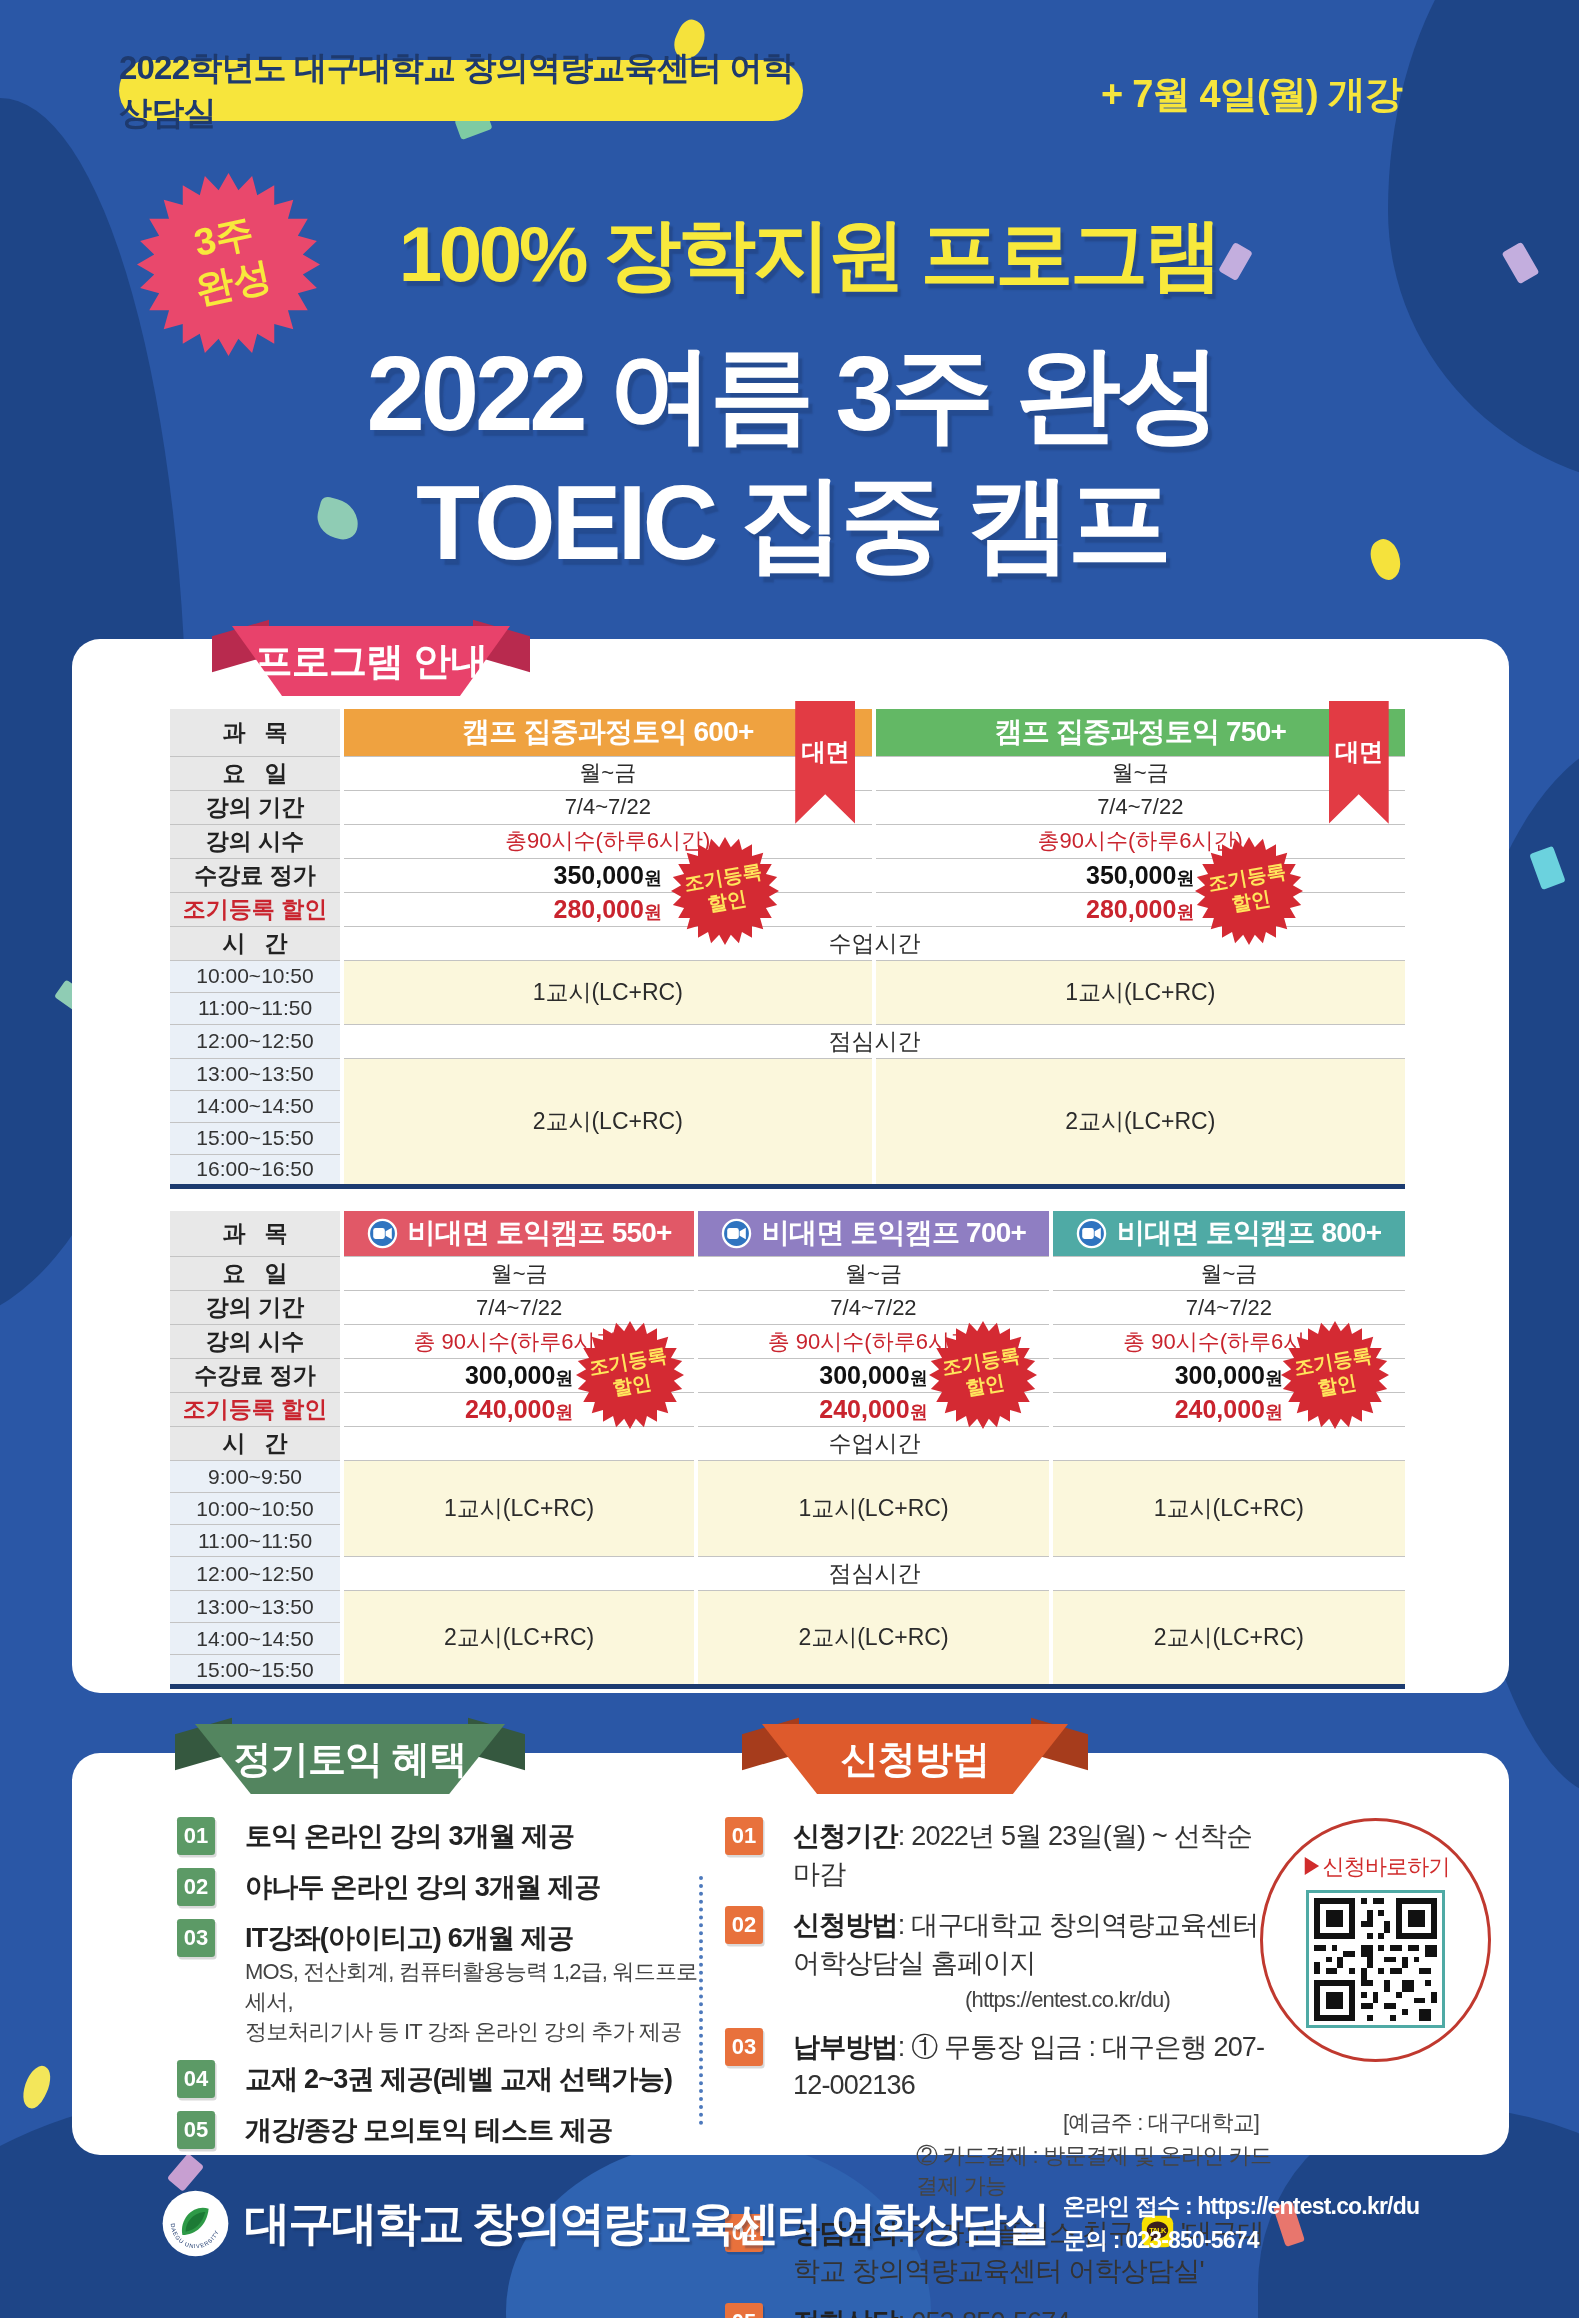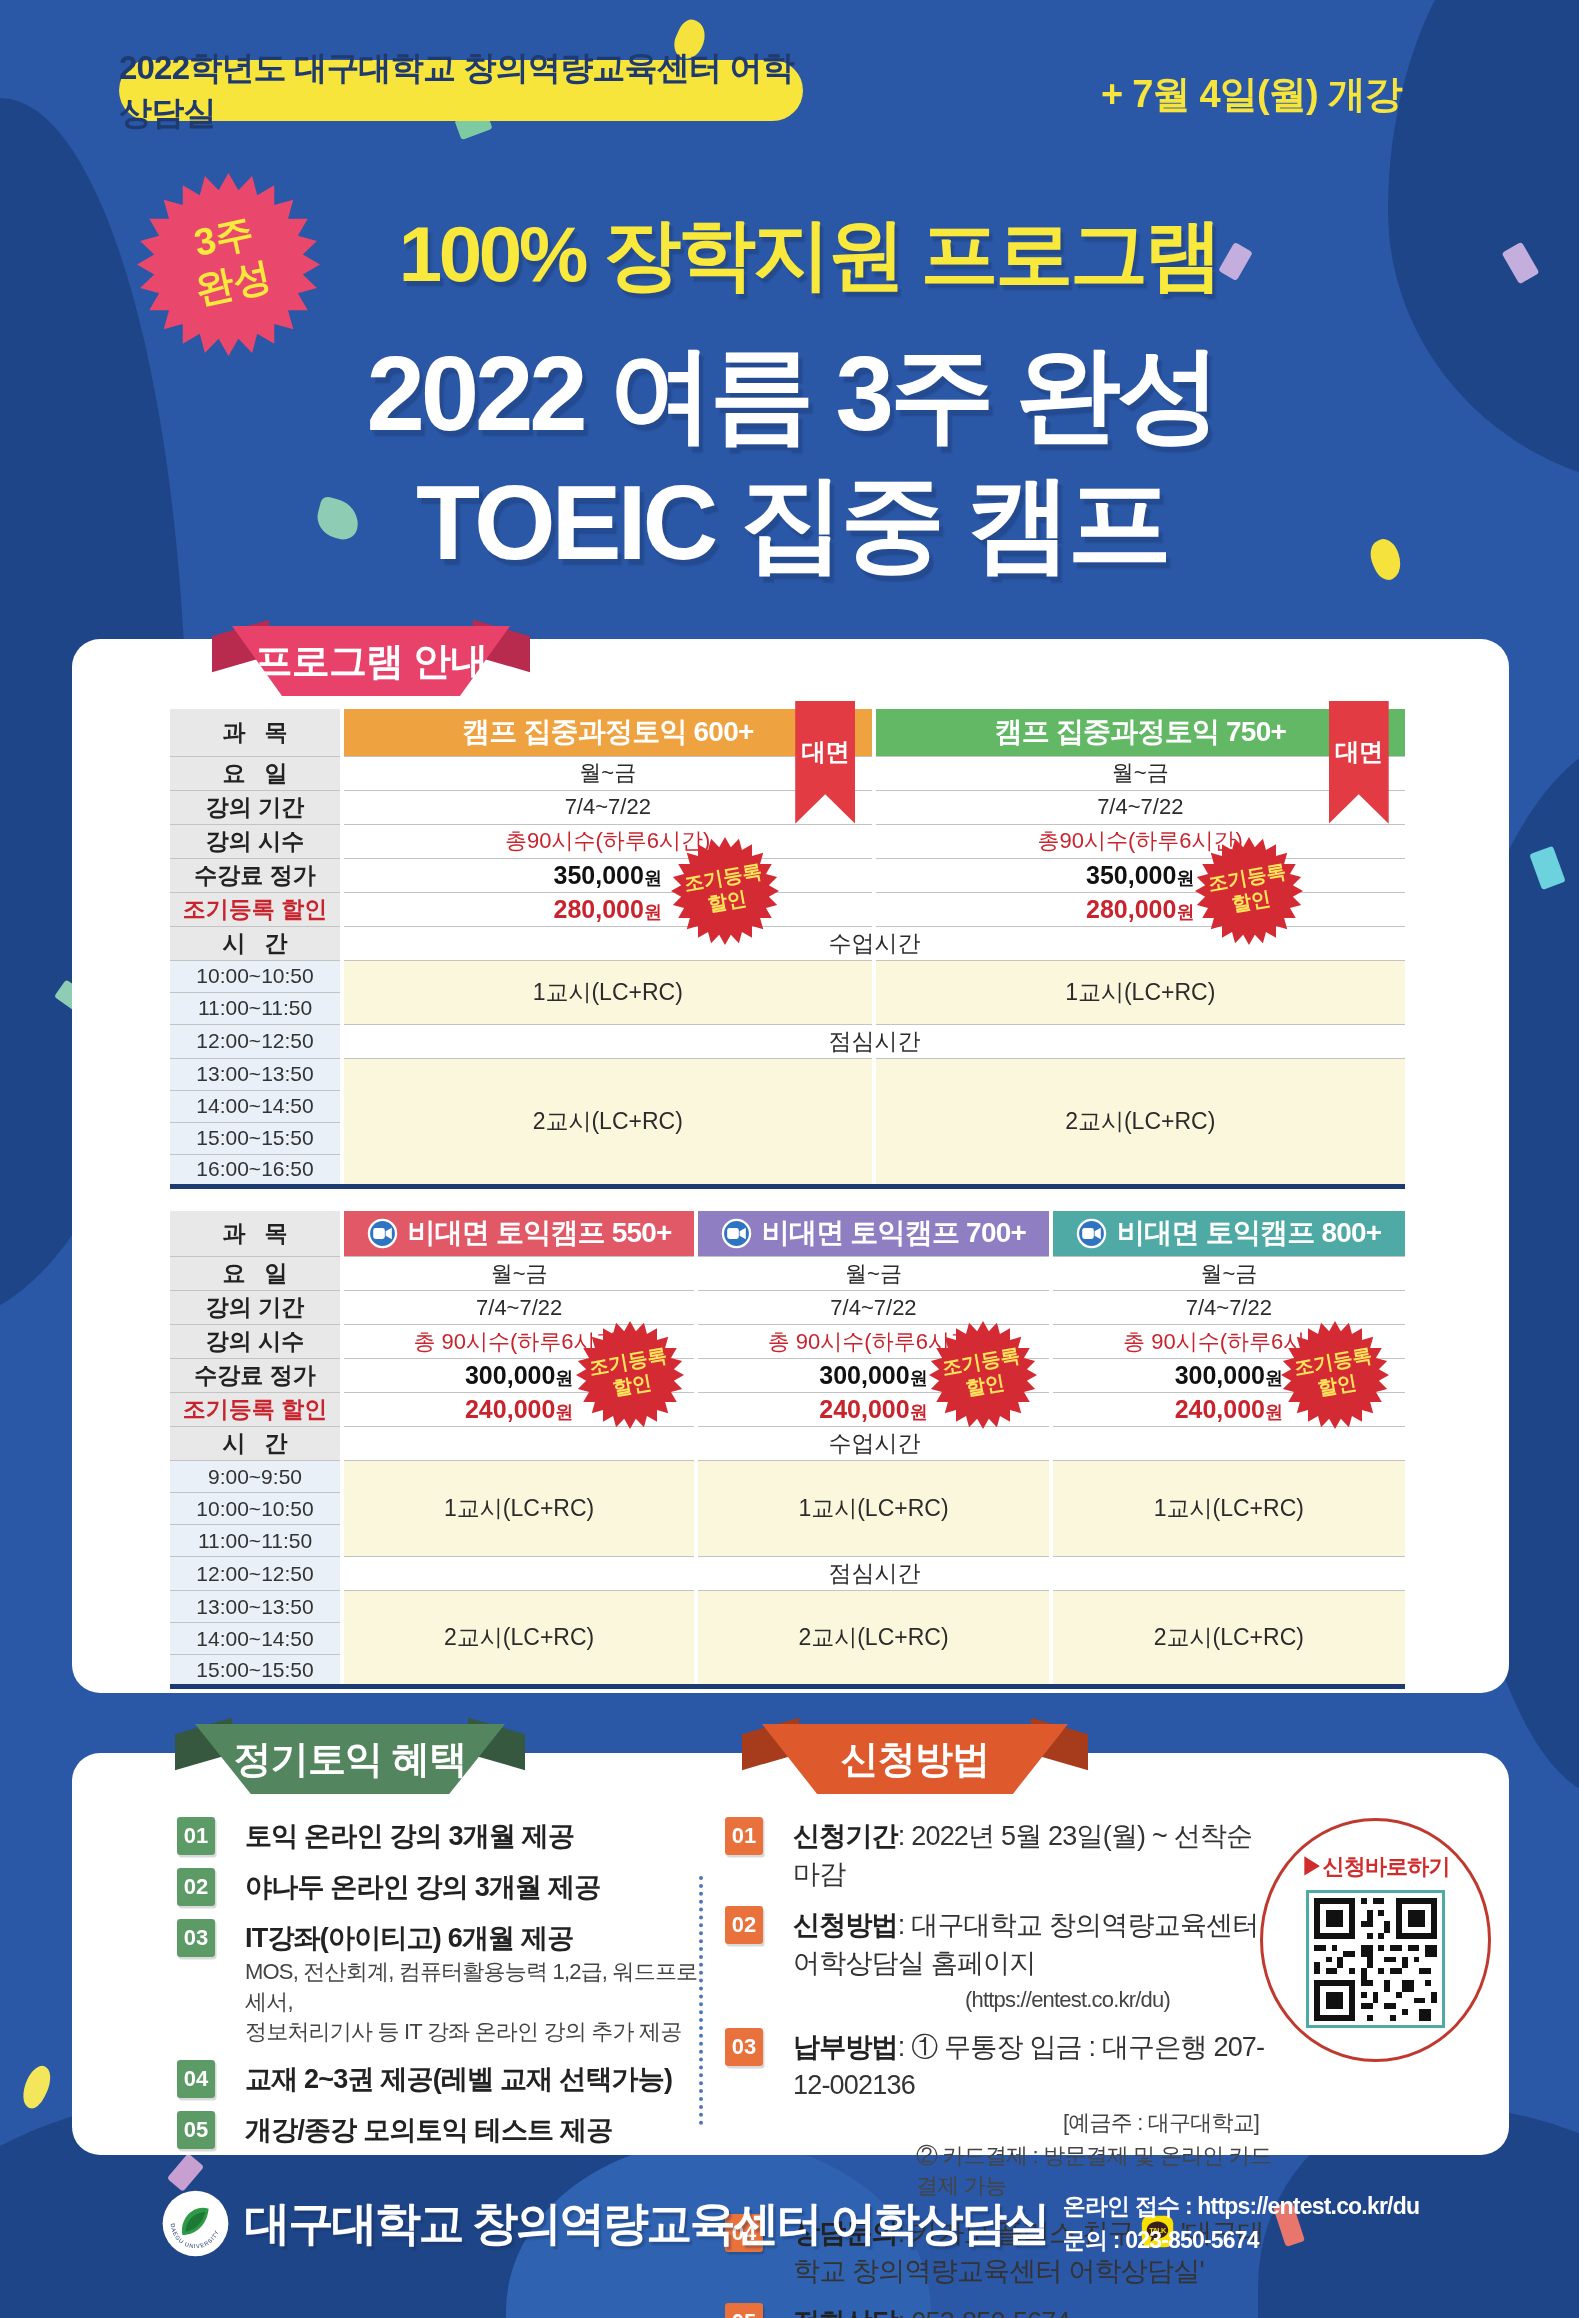--- a/index.html
+++ b/index.html
@@ -107,21 +107,21 @@
   .item .sub{font-size:22px;font-weight:400;color:#444;line-height:30px;white-space:pre-line;letter-spacing:-0.8px;}
   .apply .txt b{font-weight:900;} .apply .txt span{font-weight:500;color:#333;}
   .apply .sub{margin-top:3.3px;}
   .ml1{margin-left:172px;} .ml2{margin-left:270px;} .ml3{margin-left:123px;}
   .phone{color:#d63040;font-weight:900;}
   .kakao{width:33px;height:33px;vertical-align:-6.5px;}
   
   .qrwrap{position:absolute;left:1188px;top:65px;width:225px;height:238px;background:#fff;
           border:3.3px solid #c0392f;border-radius:50%;display:flex;flex-direction:column;
           align-items:center;justify-content:center;gap:8.2px;}
-  .qrlabel{color:#d02c2c;font-size:22px;font-weight:700;letter-spacing:-0.8px;}
+  .qrlabel{color:#d02c2c;font-size:22px;font-weight:400;letter-spacing:-0.8px;}
   .qrbox{width:123px;height:123px;border:3.3px solid #4faaa5;background:#fff;padding:4.9px;}
   
   .footer{position:absolute;left:0;top:2189px;width:1580px;display:flex;align-items:center;justify-content:center;gap:14.7px;}
   .seal{width:69px;height:69px;flex:0 0 69px;}
   .org{font-size:46px;font-weight:900;color:#fff;letter-spacing:-2.5px;text-shadow:2.5px 3.3px 1.6px rgba(20,40,80,.3);}
   .foot-right{display:flex;flex-direction:column;gap:3.3px;}
   .foot-right div{font-size:23px;font-weight:800;color:#fff;letter-spacing:-0.8px;}
   .hidden-defs{position:absolute;width:0;height:0;overflow:hidden;}
 </style>
 </head>

